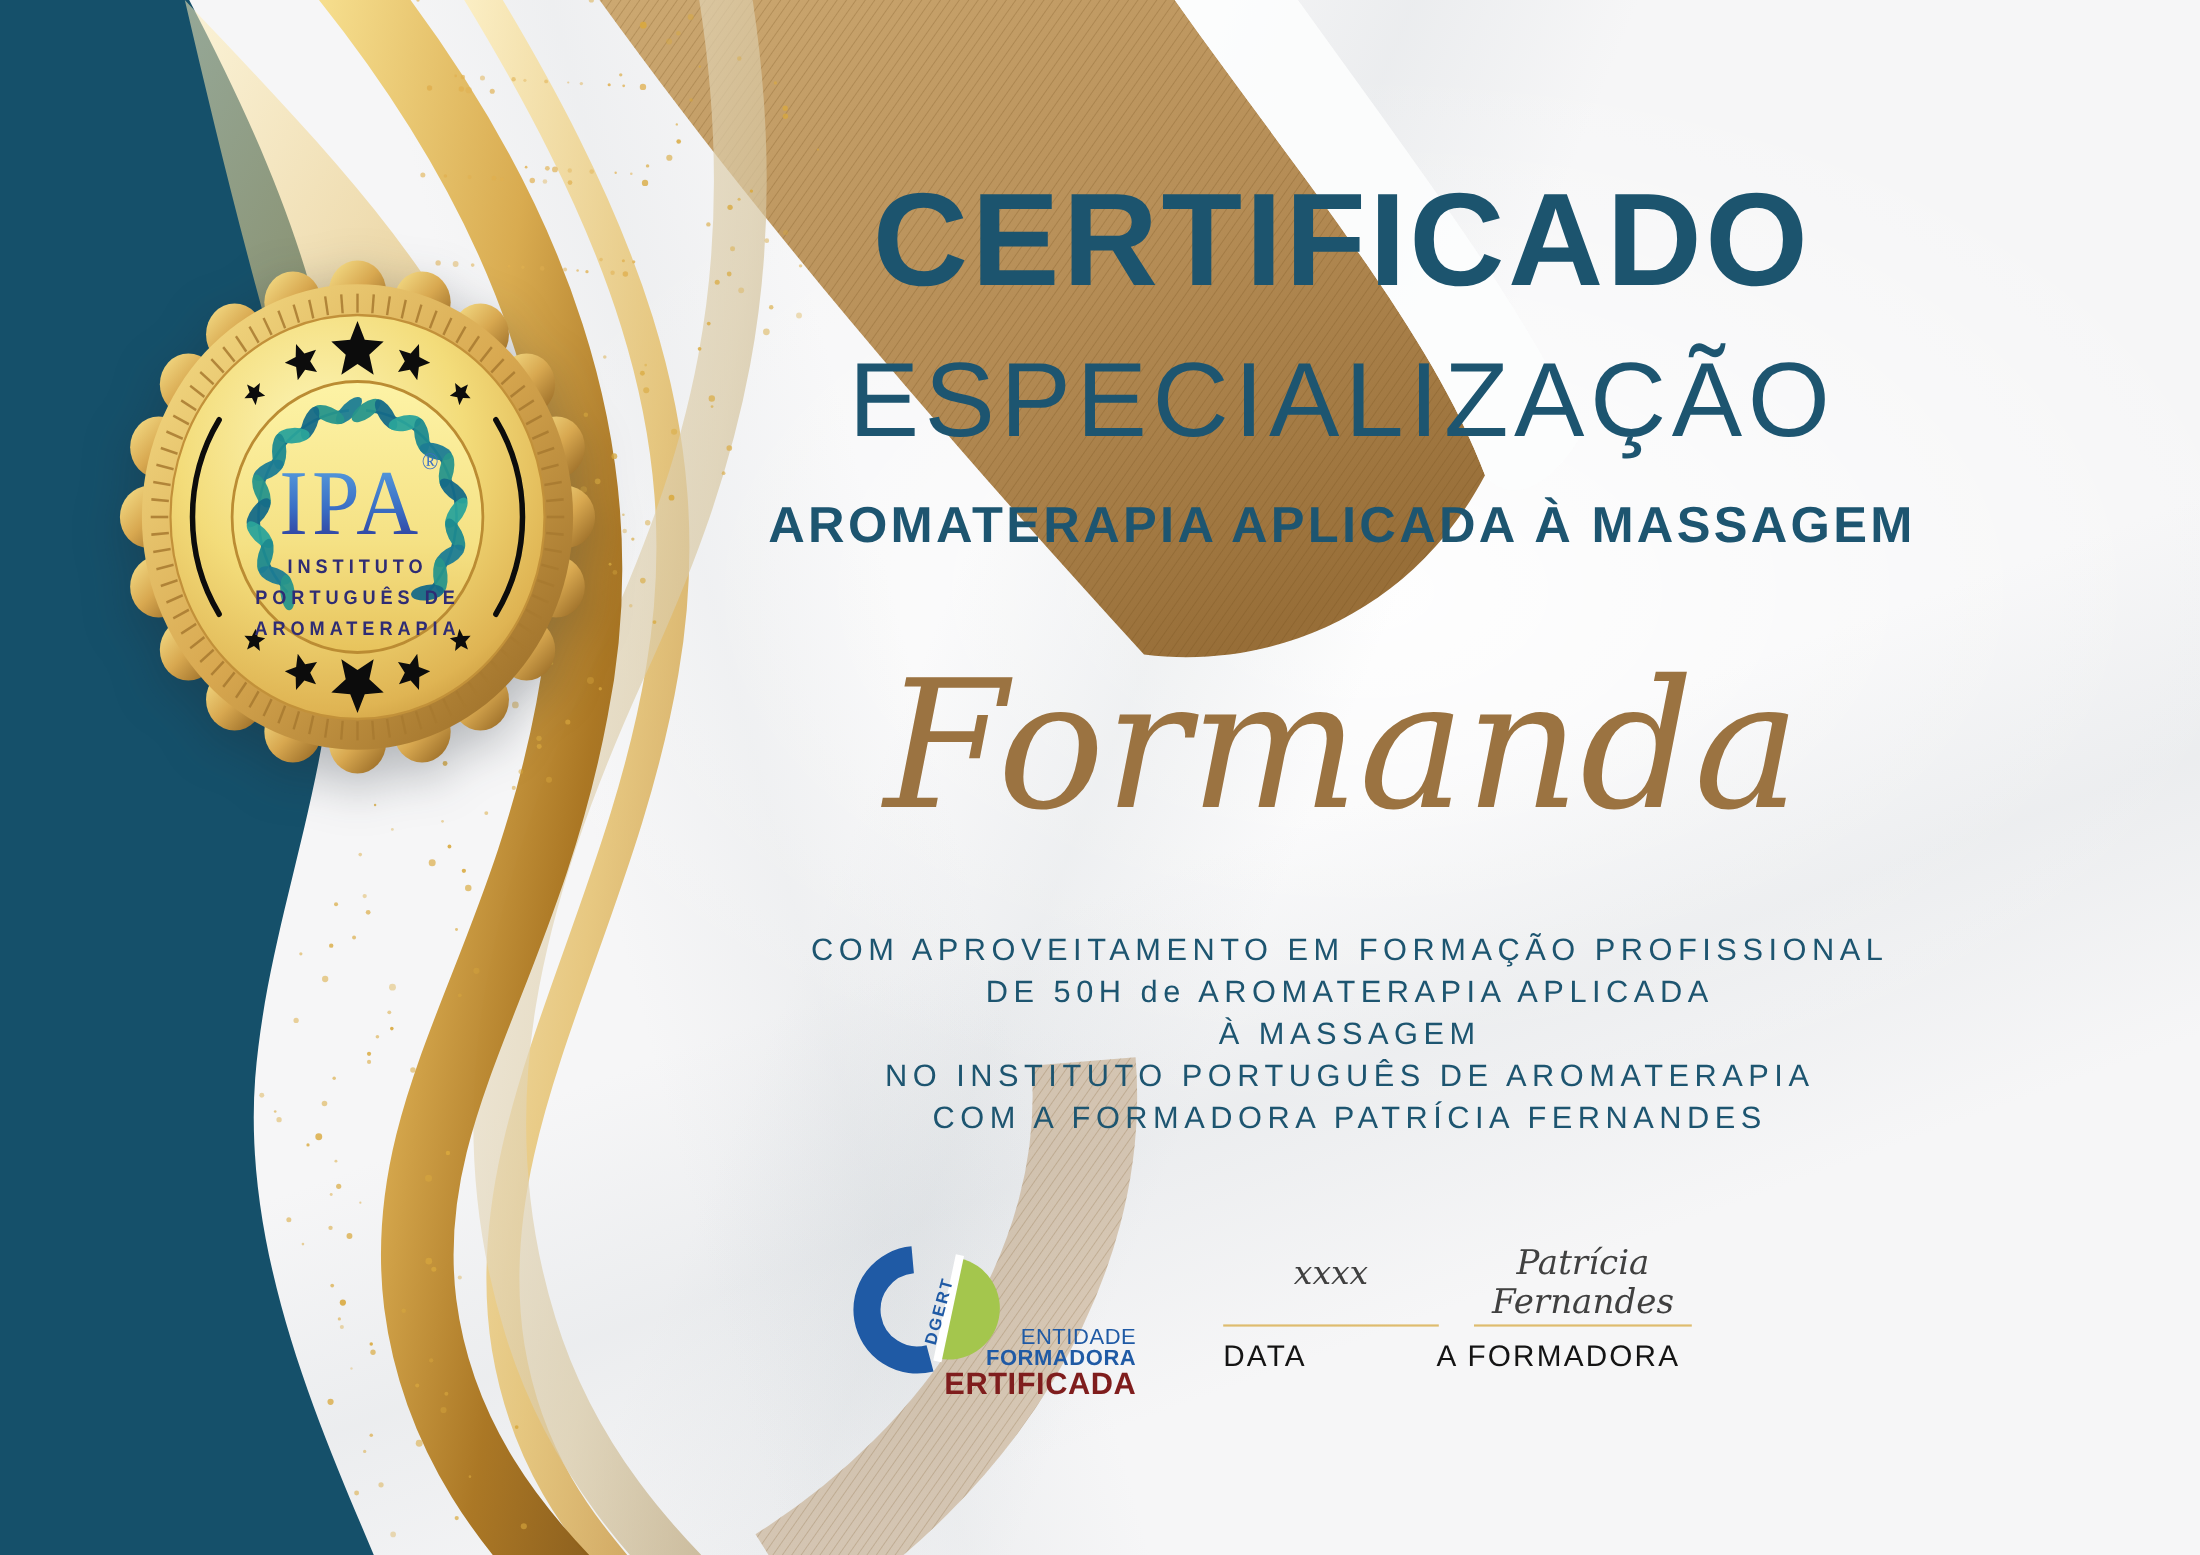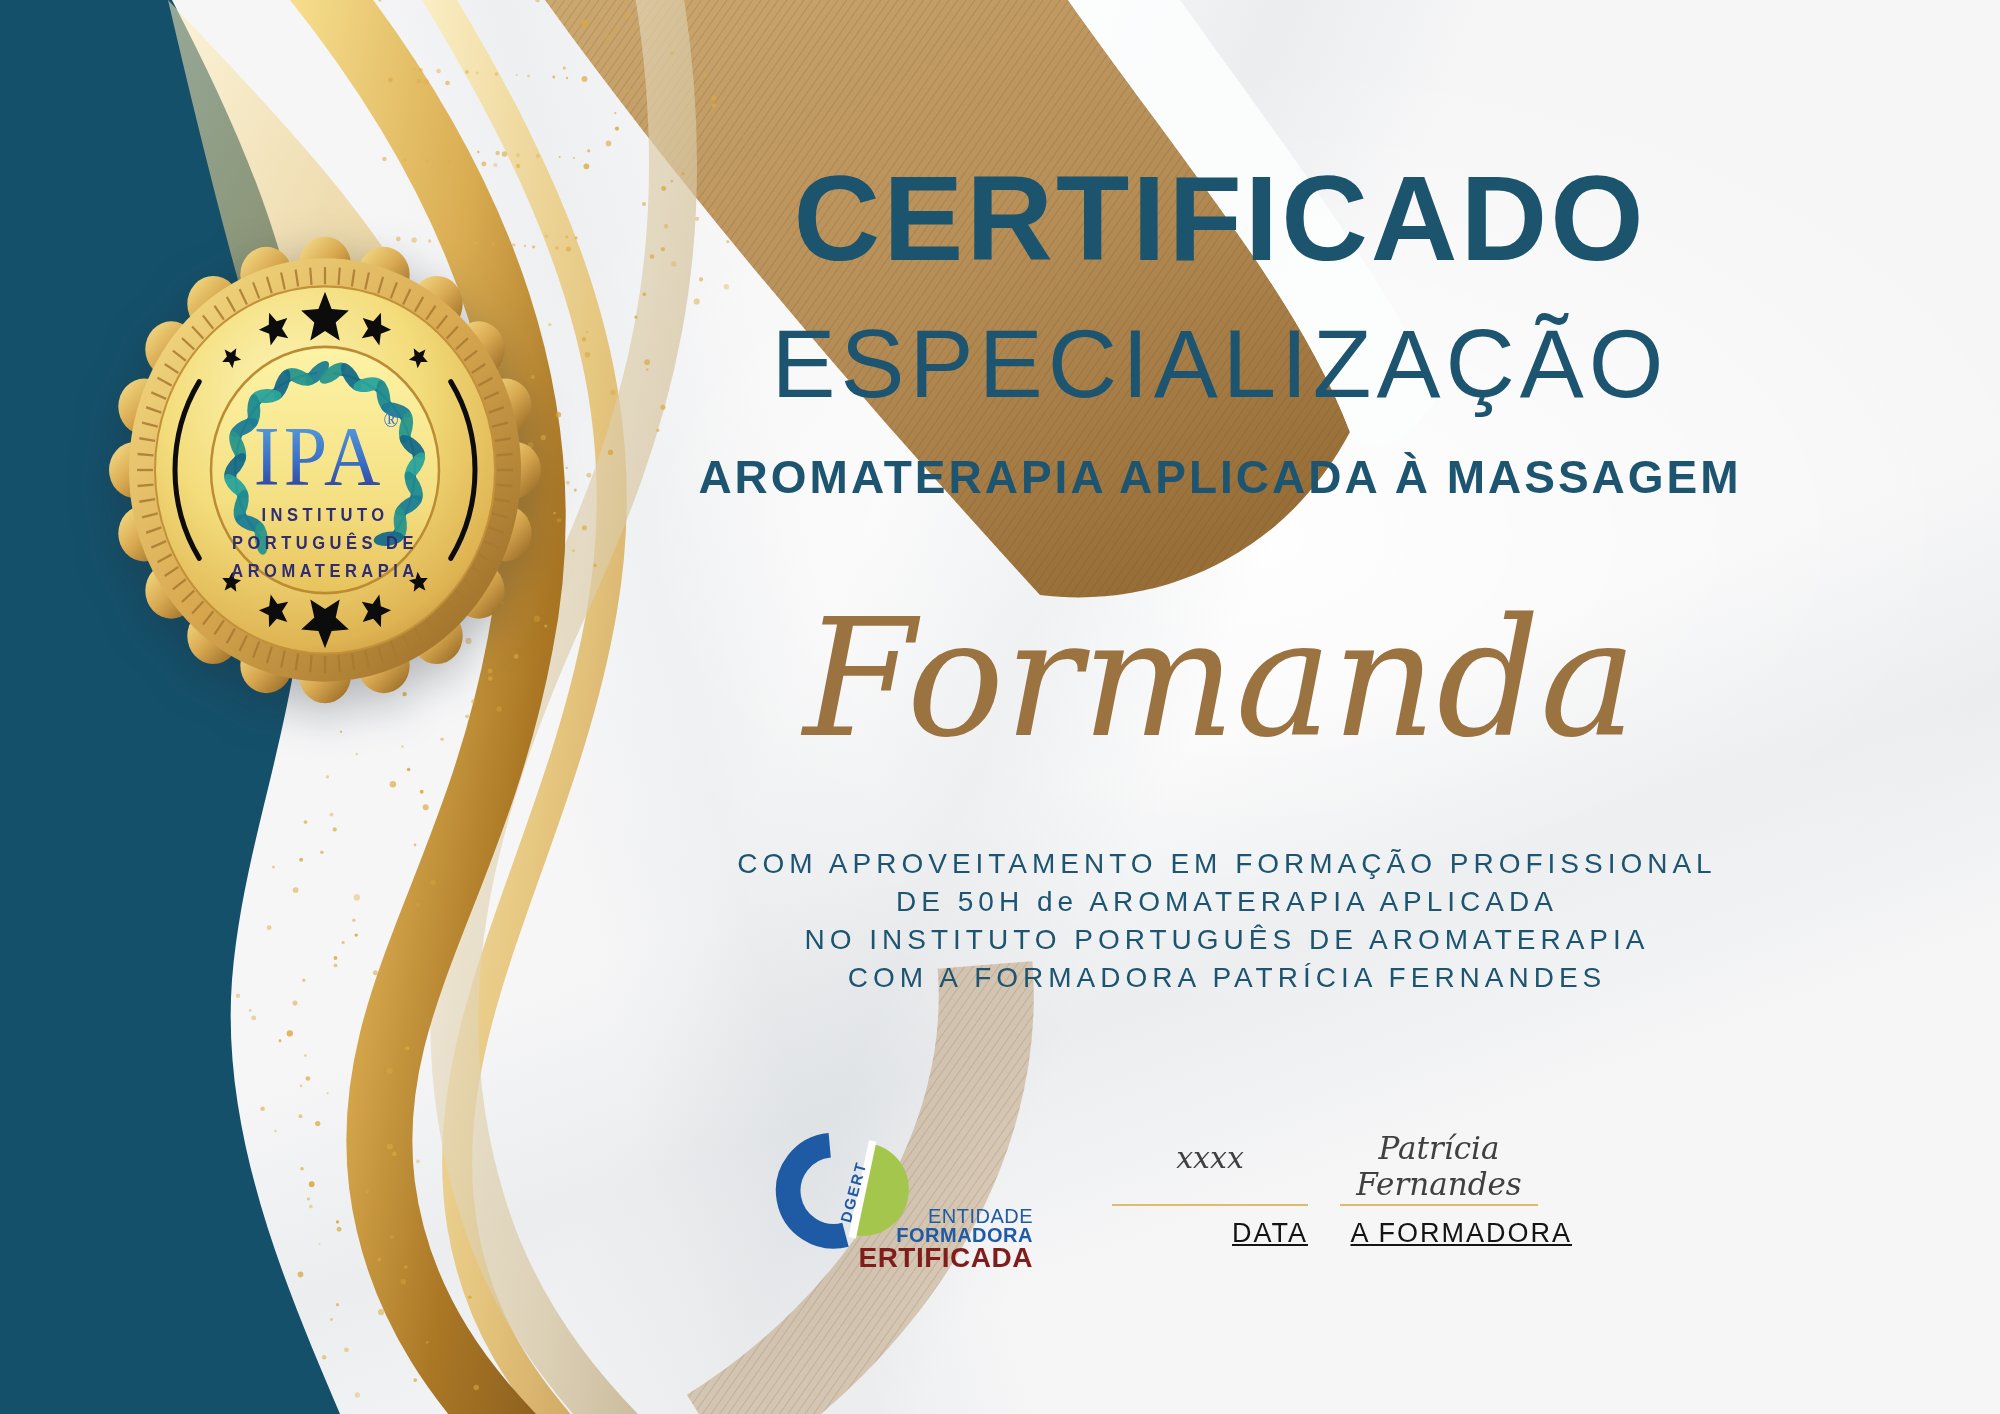--- a/index.html
+++ b/index.html
@@ -35,21 +35,21 @@
   
   .dgert{position:absolute;left:775px;top:1093px;width:258px;height:195px;}
   .dgert svg{position:absolute;left:0;top:0;width:152px;height:188px;}
   .dgert .t1,.dgert .t2{position:absolute;right:0;color:#1f5aa5;font-size:20px;letter-spacing:.5px;white-space:nowrap;}
   .dgert .t1{top:112px;}
   .dgert .t2{top:131px;font-weight:bold;}
   .dgert .t3{position:absolute;right:0;top:149px;color:#7f1d1d;font-size:28px;font-weight:bold;letter-spacing:.5px;white-space:nowrap;}
 
   .sig-value{position:absolute;font-family:"DejaVu Serif",serif;font-style:italic;color:#404040;text-align:center;}
   .sig-line{position:absolute;top:1204px;border-top:2px solid #debc6e;height:0;}
-  .sig-label{position:absolute;top:1218px;font-size:27px;letter-spacing:2px;color:#141414;text-align:right;font-weight:normal;text-decoration:underline;}
+  .sig-label{position:absolute;top:1218px;font-size:27px;letter-spacing:2px;color:#141414;text-align:left;font-weight:normal;}
   .v-date{left:1112px;width:196px;top:1140px;font-size:30px;}
   .l-date{left:1112px;width:196px;}
   .lab-date{left:1112px;width:196px;}
   .v-trainer{left:1306px;width:266px;top:1130px;font-size:31px;}
   .l-trainer{left:1340px;width:198px;}
   .lab-trainer{left:1306px;width:266px;}
 </style>
 </head>
 <body>
 
@@ -522,20 +522,21 @@
 </svg>
 
 <div class="content">
   <div class="title">CERTIFICADO</div>
   <div class="subtitle">ESPECIALIZAÇÃO</div>
   <div class="course">AROMATERAPIA APLICADA À MASSAGEM</div>
   <div class="recipient">Formanda</div>
   <div class="statement">
     <div>COM APROVEITAMENTO EM FORMAÇÃO PROFISSIONAL</div>
     <div>DE 50H de AROMATERAPIA APLICADA</div>
+    <div>À MASSAGEM</div>
     <div>NO INSTITUTO PORTUGUÊS DE AROMATERAPIA</div>
     <div>COM A FORMADORA PATRÍCIA FERNANDES</div>
   </div>
 </div>
 
 <div class="dgert">
   <svg viewBox="0 0 160 195">
     <g transform="rotate(12 92 100)">
       <path d="M92,51 A49,49 0 0 1 92,149 Z" fill="#a4c64d"></path>
       <line x1="92" y1="48" x2="92" y2="152" stroke="#ffffff" stroke-width="8"></line>

